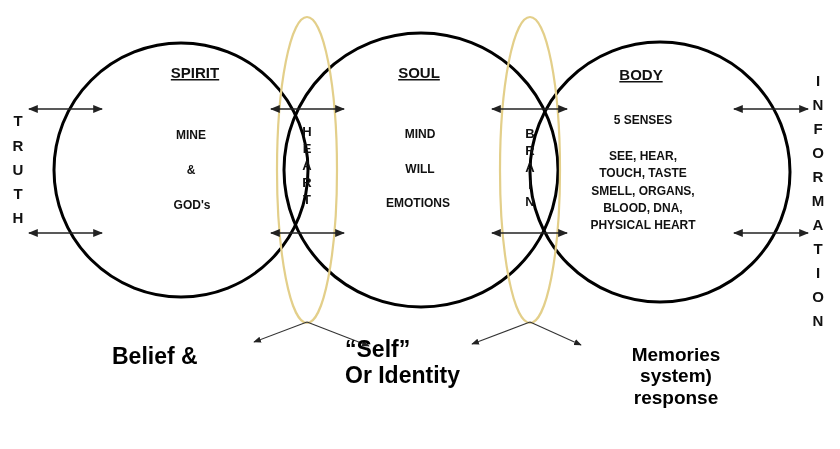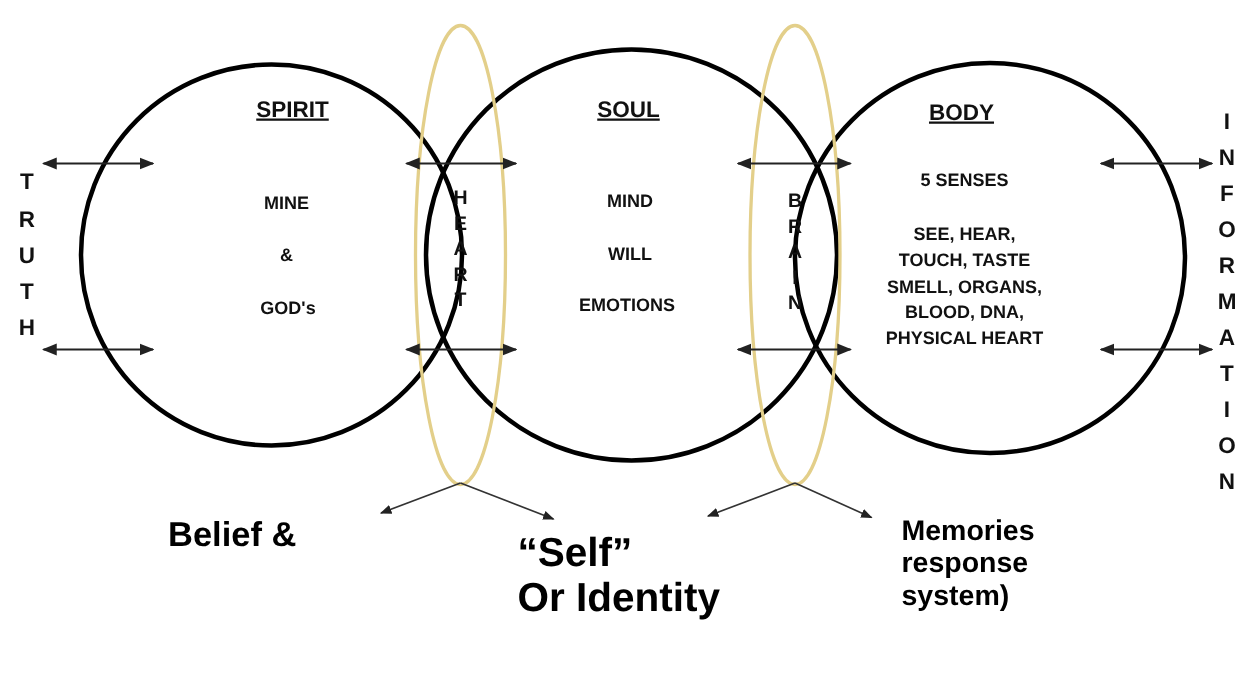--- a/index.html
+++ b/index.html
@@ -104,22 +104,22 @@
     <text class="t vert" x="818" y="278" text-anchor="middle">I</text>
     <text class="t vert" x="818" y="302" text-anchor="middle">O</text>
     <text class="t vert" x="818" y="326" text-anchor="middle">N</text>
   </g>
 </svg>
 
 <div class="bottom" style="left:112px; top:344px; width:130px; font-size:23px;">
   <div>Belief &amp;</div>
 </div>
 
-<div class="bottom" style="left:345px; top:353px; width:160px; font-size:27px;">
+<div class="bottom" style="left:345px; top:337px; width:160px; font-size:23px;">
   <div>“Self”</div>
   <div>Or Identity</div>
 </div>
 
-<div class="bottom" style="left:601px; top:344px; width:150px; font-size:19px; text-align:left;">
+<div class="bottom" style="left:601px; top:344px; width:150px; font-size:19px; text-align:center;">
   <div>Memories</div>
+  <div>system)</div>
   <div>response</div>
-  <div>system)</div>
 </div>
 
 </body></html>

